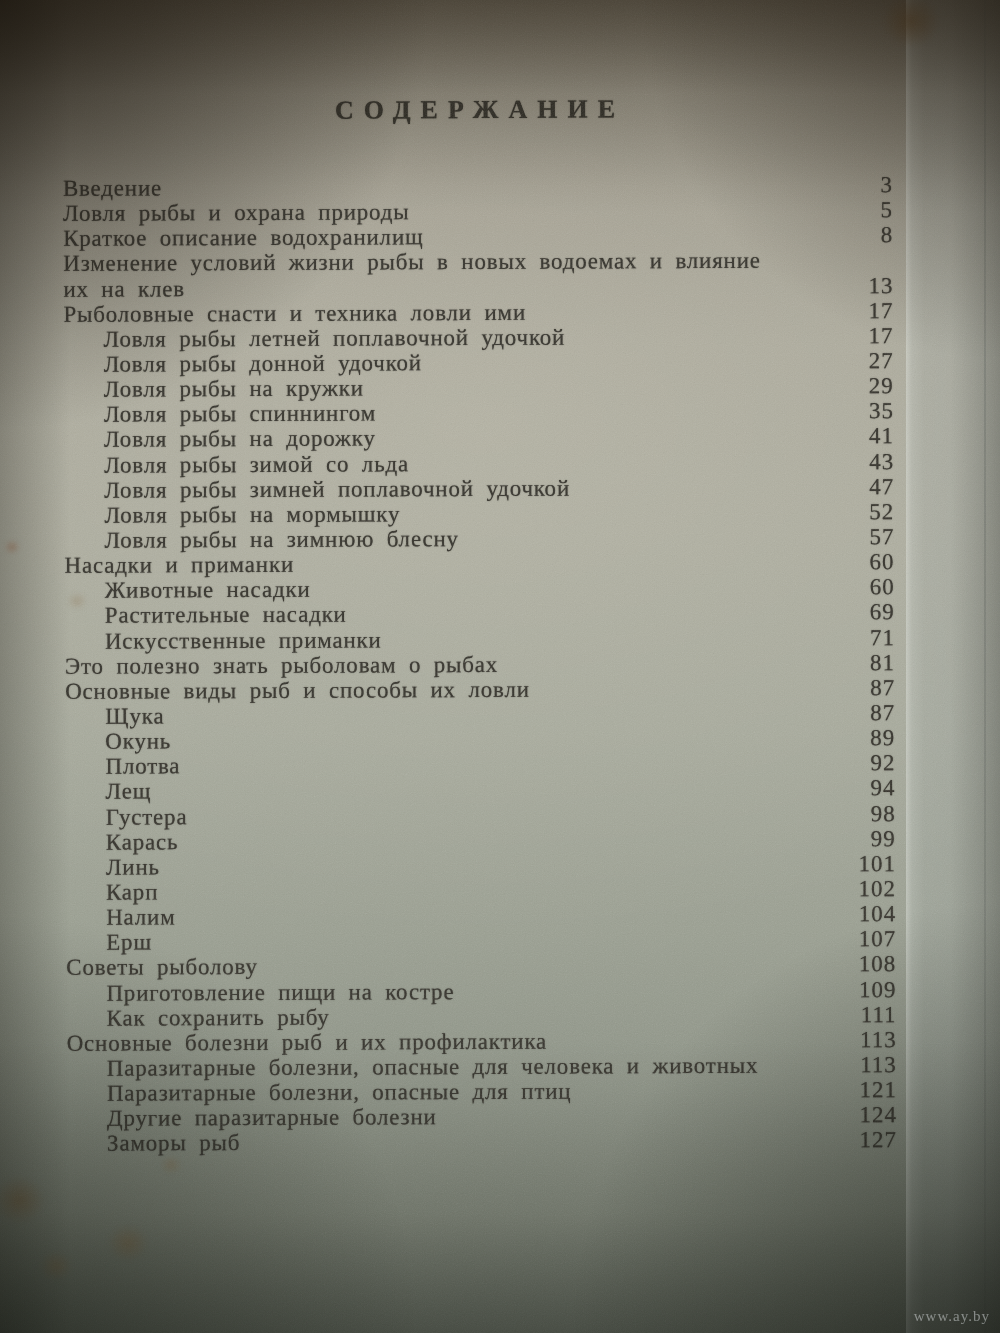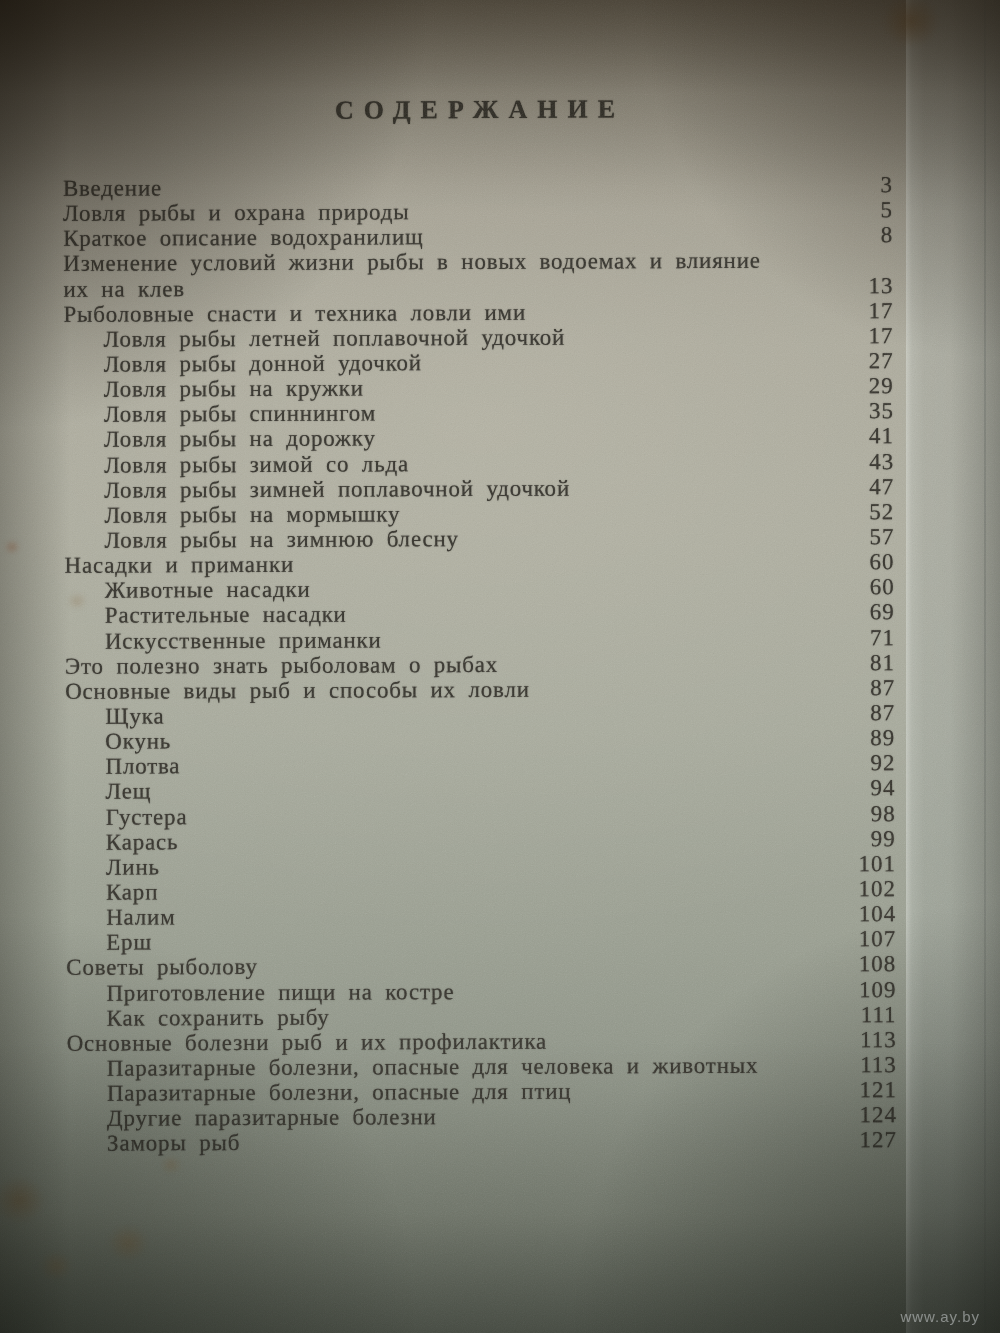--- a/index.html
+++ b/index.html
@@ -83,22 +83,22 @@
       radial-gradient(circle 430px at 0% 0%, rgba(22,17,10,0.70), rgba(22,17,10,0) 100%),
       radial-gradient(circle 360px at 100% 0%, rgba(26,20,12,0.50), rgba(26,20,12,0) 100%),
       radial-gradient(circle 420px at 0% 100%, rgba(16,19,13,0.45), rgba(16,19,13,0) 100%),
       radial-gradient(circle 430px at 100% 100%, rgba(16,19,13,0.52), rgba(16,19,13,0) 100%),
       linear-gradient(180deg, rgba(32,25,14,0.45) 0%, rgba(32,25,14,0.16) 7%, rgba(0,0,0,0) 16%),
       linear-gradient(0deg, rgba(14,18,13,0.40) 0%, rgba(14,18,13,0.14) 9%, rgba(0,0,0,0) 22%),
       linear-gradient(90deg, rgba(20,18,12,0.28) 0%, rgba(0,0,0,0) 7%),
       linear-gradient(270deg, rgba(20,18,12,0.20) 0%, rgba(0,0,0,0) 5%);
   }
   .watermark{
-    position:absolute;right:20px;bottom:8px;
-    font-family:Liberation Sans, sans-serif;
+    position:absolute;right:10px;bottom:8px;
+    font-family:Liberation Serif, serif;
     font-size:15px;letter-spacing:1px;
     color:rgba(226,230,233,0.48);
   }
 </style>
 </head>
 <body>
 
 <div class="photo">
   <div class="paper-bg"></div>
   <div class="fore-edge"></div>

